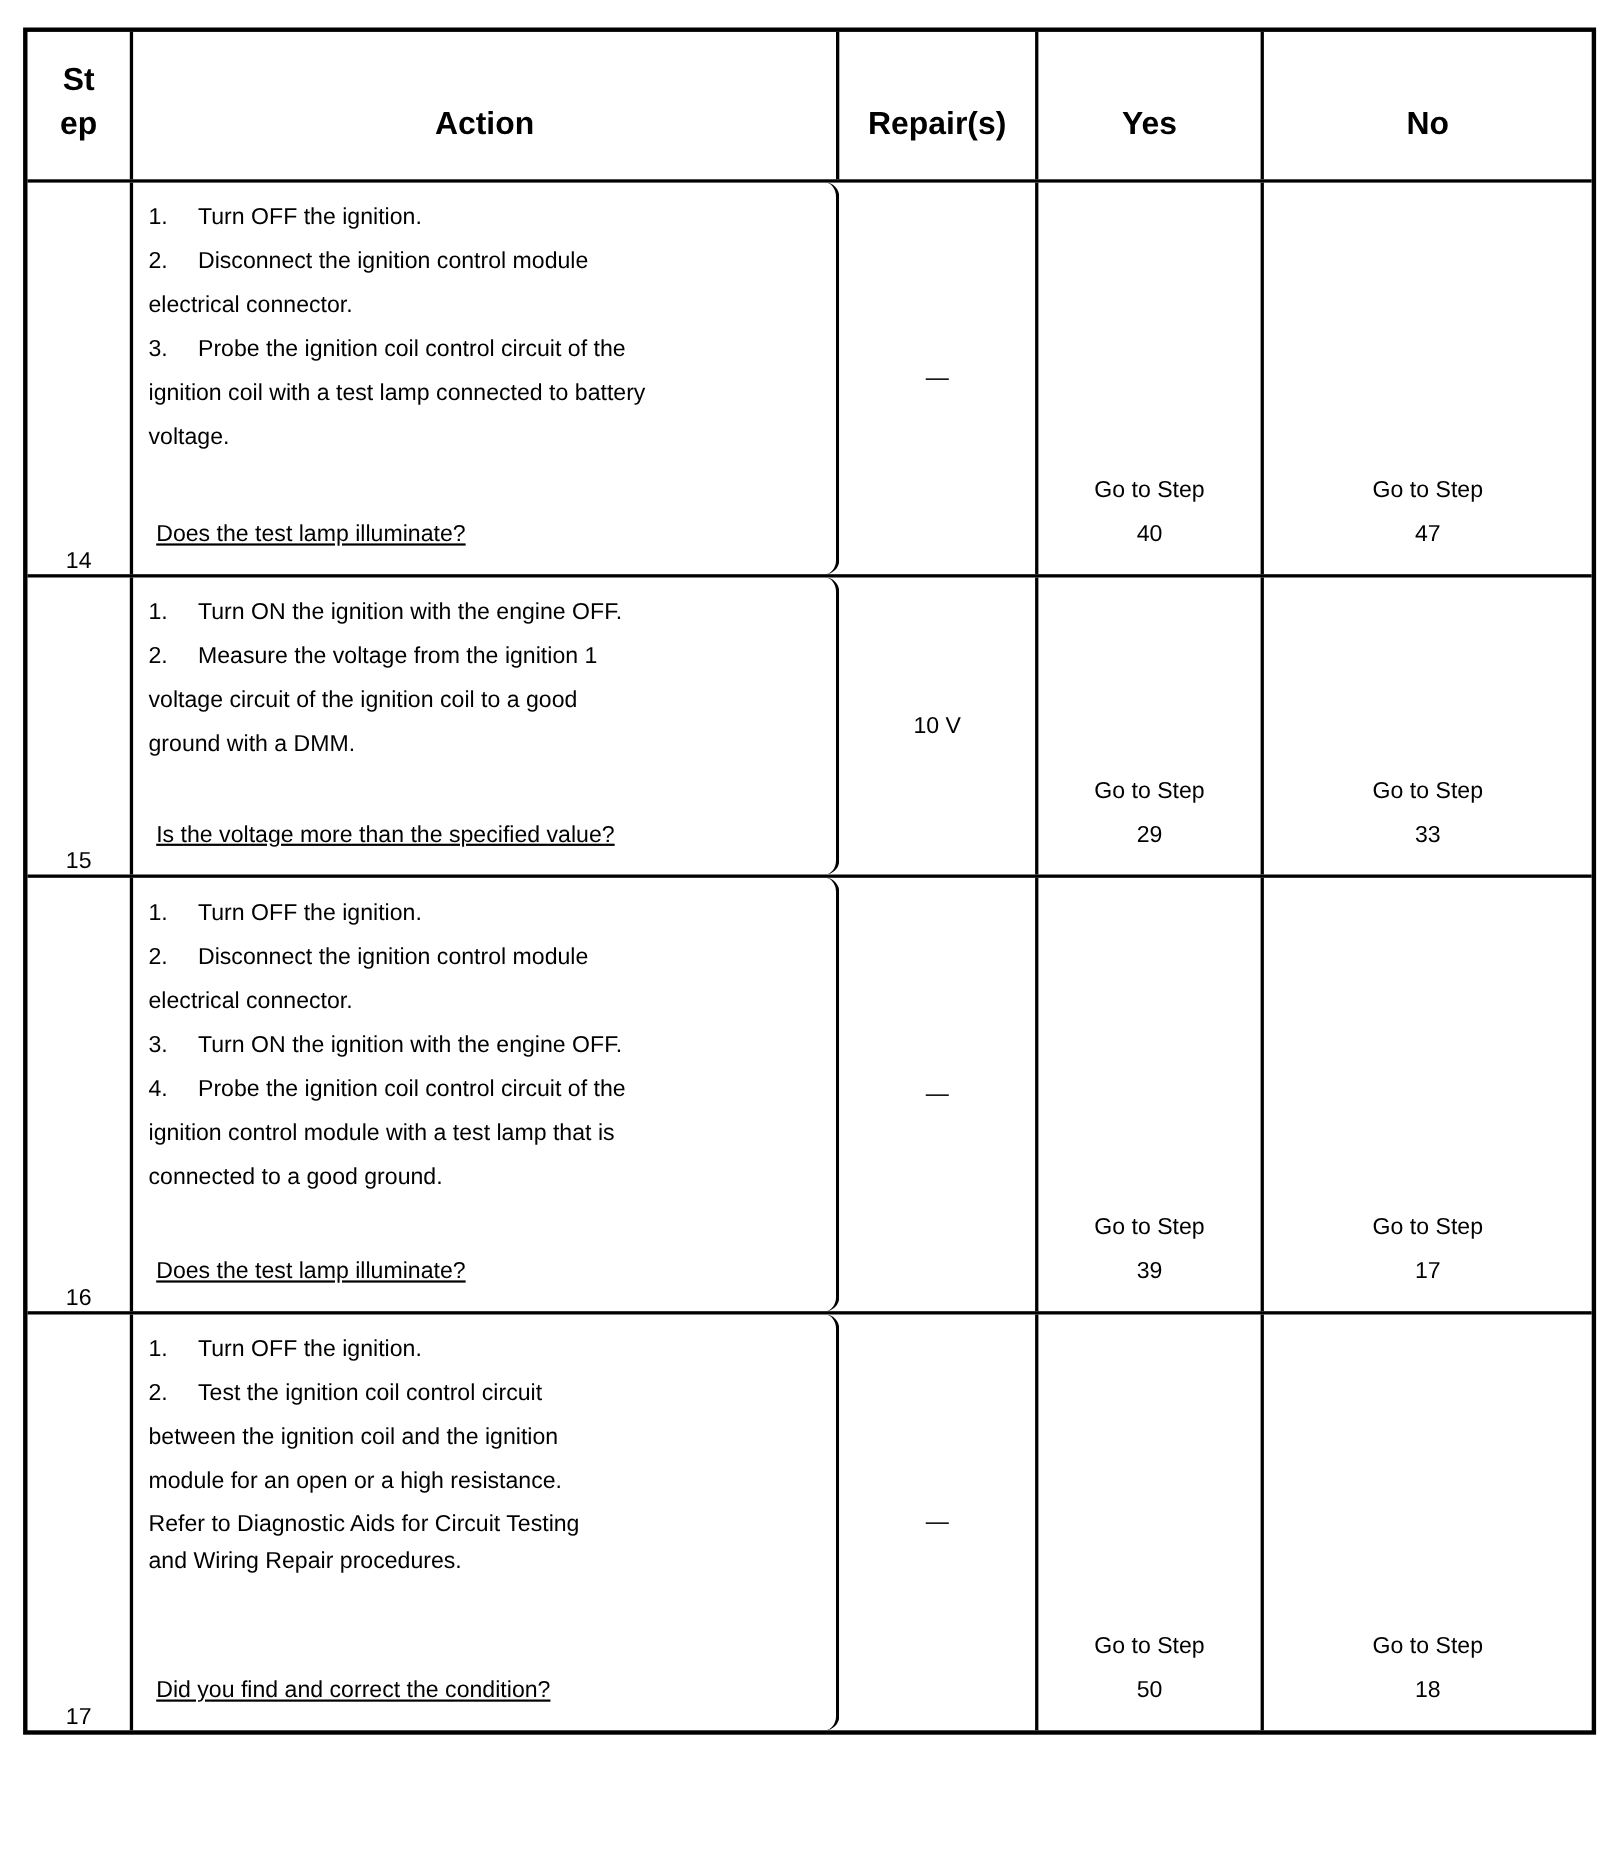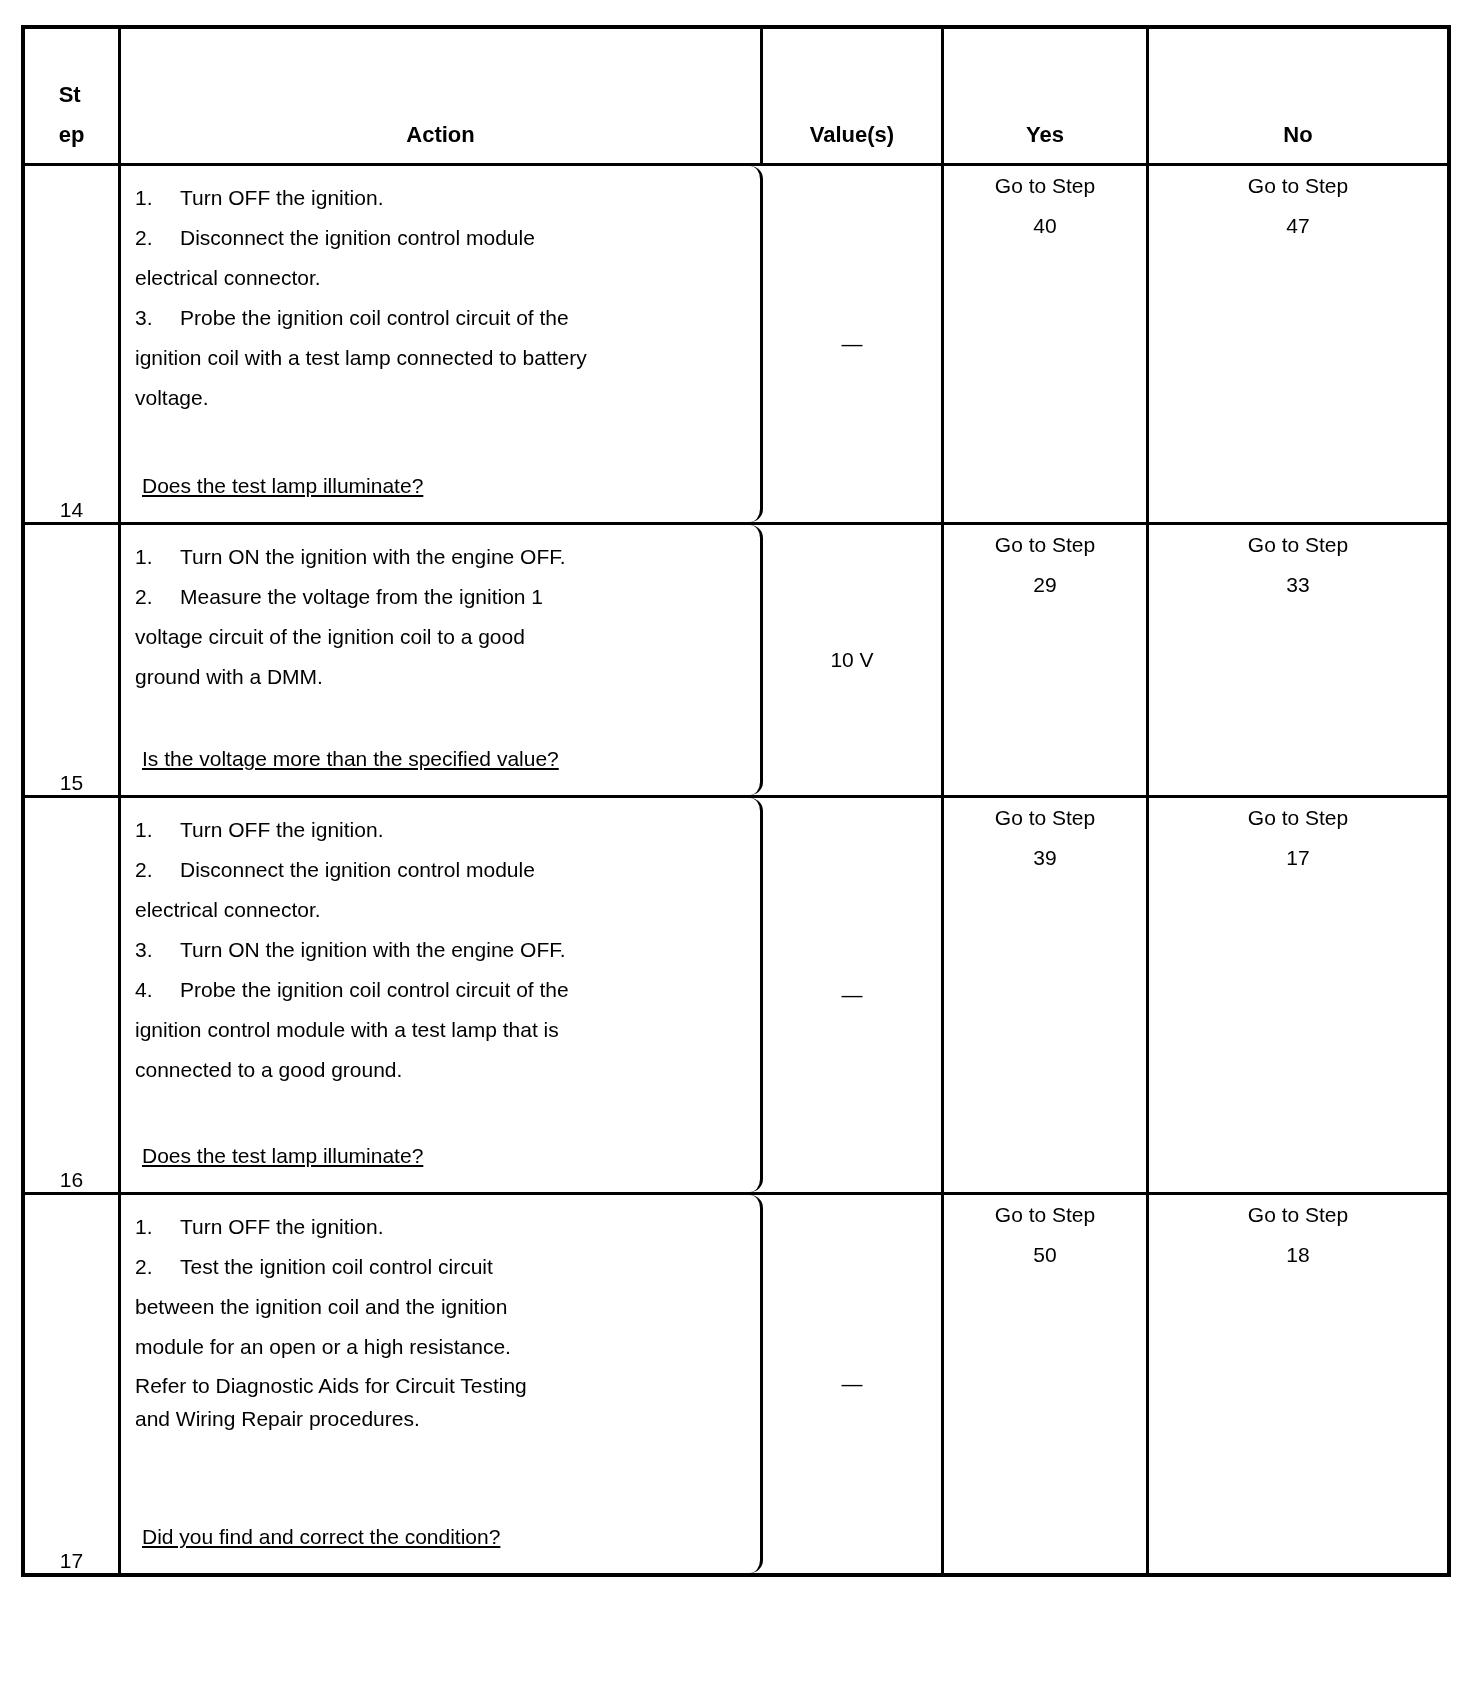--- a/index.html
+++ b/index.html
@@ -39,24 +39,25 @@
   .hc, .c {
     box-sizing: border-box;
     border-right: 3px solid #000;
   }
   .hc:last-child, .c:last-child { border-right: none; }
 
   .hc {
     display: flex;
     align-items: flex-end;
     justify-content: center;
+    text-align: center;
     font-weight: bold;
-    font-size: 22px;
+    font-size: 29px;
     line-height: 40px;
-    padding-bottom: 8px;
+    padding-bottom: 30px;
     white-space: pre-line;
   }
 
   .c-step {
     display: flex;
     align-items: flex-end;
     justify-content: center;
     font-size: 21px;
   }
   .c-action {
@@ -86,38 +87,39 @@
   }
   .c-value {
     display: flex;
     align-items: center;
     justify-content: center;
     font-size: 21px;
   }
   .c-goto {
     display: flex;
     flex-direction: column;
+    justify-content: flex-end;
     align-items: center;
     text-align: center;
     font-size: 21px;
     line-height: 40px;
     padding-bottom: 16px;
   }
 </style>
 </head>
 <body>
 
 <div class="page">
   <div class="dtable">
 
     <div class="hrow">
       <div class="hc">St
 ep</div>
       <div class="hc">Action</div>
-      <div class="hc">Value(s)</div>
+      <div class="hc">Repair(s)</div>
       <div class="hc">Yes</div>
       <div class="hc">No</div>
     </div>
 
     <div class="tbody">
   <div class="trow">
     <div class="c c-step">
       <span>14</span>
     </div>
     <div class="c c-action">

